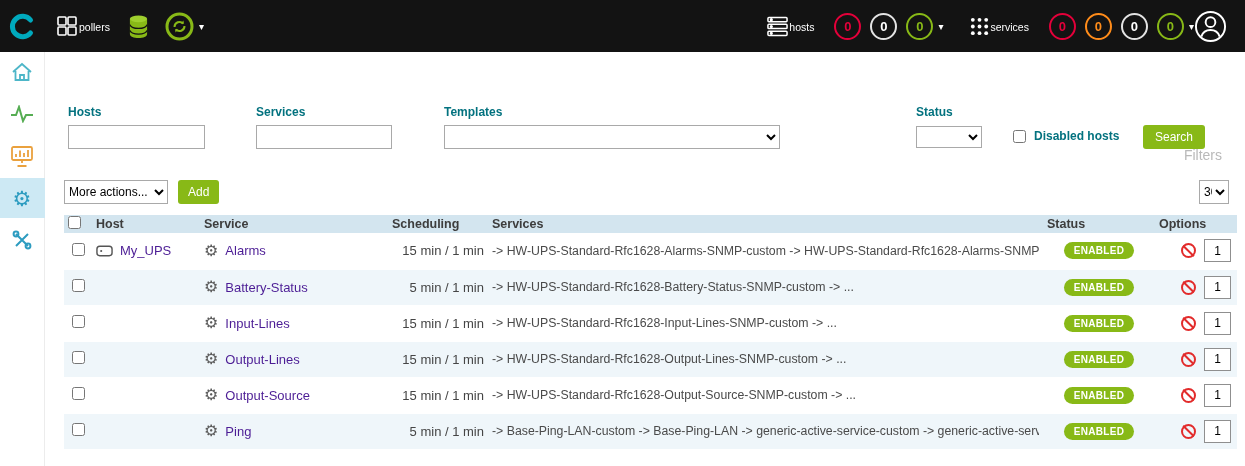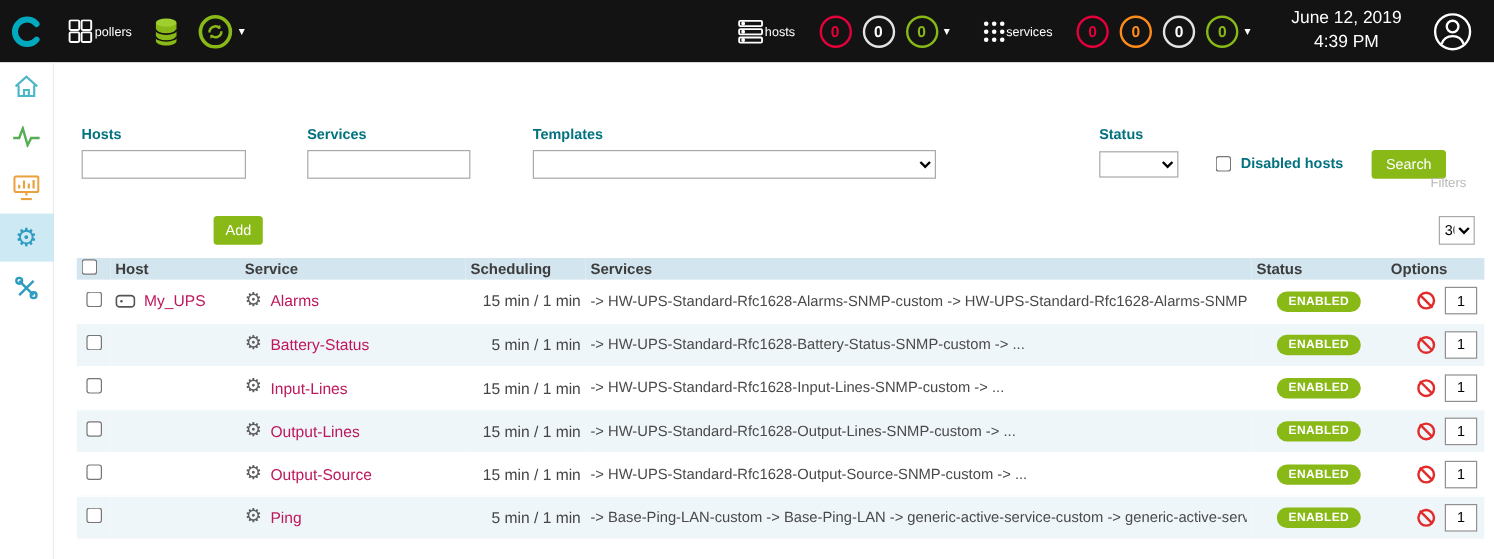--- a/index.html
+++ b/index.html
@@ -53,21 +53,21 @@
   .filter-label{position:absolute;font-size:12px;font-weight:bold;color:var(--label-teal);}
   .txt-input{position:absolute;height:24px;border:1px solid #a9a9a9;font-size:12px;padding:0 4px;
              font-family:"Liberation Sans",sans-serif;}
   .sel{position:absolute;height:24px;border:1px solid #a9a9a9;font-size:12px;background:#fff;
        font-family:"Liberation Sans",sans-serif;}
   .chk-wrap{position:absolute;display:flex;align-items:center;gap:8px;font-size:12px;
             font-weight:bold;color:var(--label-teal);cursor:pointer;}
   .btn-green{position:absolute;height:24px;background:var(--green);color:#fff;border:none;
              border-radius:3px;font-size:12px;padding:0 12px;cursor:pointer;
              font-family:"Liberation Sans",sans-serif;}
-  .filters-link{position:absolute;font-size:11px;color:#b9b9b9;cursor:pointer;}
+  .filters-link{position:absolute;font-size:14px;color:#b9b9b9;cursor:pointer;}
 
   
   table.grid{position:absolute;left:19px;top:163px;width:1173px;border-collapse:collapse;table-layout:fixed;}
   table.grid th{background:var(--table-header-bg);height:18px;font-size:12.5px;color:#3d3d3d;
                 font-weight:bold;text-align:left;padding:0 4px;cursor:pointer;}
   table.grid td{height:36px;font-size:13px;color:#454545;padding:0 4px;border-bottom:1px solid #fff;}
   table.grid tbody tr:nth-child(even) td{background:var(--row-alt-bg);}
   col.c-check{width:28px;} col.c-host{width:108px;} col.c-service{width:188px;}
   col.c-sched{width:100px;} col.c-tpl{width:555px;} col.c-status{width:112px;} col.c-opts{width:82px;}
   th.center,td.center{text-align:center;}
@@ -77,21 +77,21 @@
   .tpl-text{display:block;overflow:hidden;white-space:nowrap;font-size:12.3px;color:#4a4a4a;}
   .badge{display:inline-block;background:var(--green);color:#fff;font-size:10px;font-weight:bold;
          padding:3px 10px;border-radius:10px;letter-spacing:.3px;}
   .opts-cell{display:flex;align-items:center;justify-content:flex-end;gap:8px;padding-right:2px;}
   .no-entry{position:relative;width:15px;height:15px;border:2px solid #e22b2b;border-radius:50%;
             display:inline-block;cursor:pointer;flex:0 0 15px;}
   .no-entry::before{content:"";position:absolute;left:-2px;top:4.5px;width:15px;height:2px;
                     background:#e22b2b;transform:rotate(45deg);}
   .opt-input{width:27px;height:23px;border:1px solid #8f8f8f;text-align:center;font-size:12px;
              font-family:"Liberation Sans",sans-serif;}
-  a.svc-link{color:#be185d;text-decoration:none;}
+  a.svc-link{color:#4c1d95;text-decoration:none;}
 </style>
 </head>
 <body>
 
 <div class="topbar">
   <div class="logo">
     <svg width="27" height="27" viewBox="0 0 27 27">
       <path d="M21.5 7A10.2 10.2 0 1 0 21.5 20" fill="none" stroke="#00a9bd" stroke-width="5" stroke-linecap="round"></path>
     </svg>
   </div>
@@ -158,24 +158,20 @@
     <span class="tb-label">services</span>
   </div>
   <div class="counters" id="service-counters">
       <span class="counter counter-red">0</span>
       <span class="counter counter-orange">0</span>
       <span class="counter counter-gray">0</span>
       <span class="counter counter-green">0</span>
     </div>
   <span class="chevron">▾</span>
 
-  <div class="datetime">
-    <div>June 12, 2019</div>
-    <div>4:39 PM</div>
-  </div>
 
   <div class="avatar">
     <svg width="33" height="33" viewBox="0 0 34 34">
       <circle cx="17" cy="17" r="15" fill="none" stroke="#fff" stroke-width="2"></circle>
       <circle cx="17" cy="12.5" r="5" fill="none" stroke="#fff" stroke-width="2"></circle>
       <path d="M7.5 27.5c1.8-5.2 6-6.8 9.5-6.8s7.7 1.6 9.5 6.8" fill="none" stroke="#fff" stroke-width="2"></path>
     </svg>
   </div>
 </div>
 
@@ -231,20 +227,23 @@
 
   <label class="chk-wrap" style="left:968px;top:77px;">
     <input type="checkbox" style="">
     <span>Disabled hosts</span>
   </label>
 
   <button class="btn-green" style="left:1098px;top:73px;">Search</button>
 
   <span class="filters-link" style="right:23px;top:95px;">Filters</span>
 
+  <select class="sel" style="left:19px;top:128px;width:104px;">
+    <option>More actions...</option>
+  </select>
   <button class="btn-green" style="left:133px;top:128px;padding:4px 10px;">Add</button>
   <select class="sel" style="left:1154px;top:128px;width:30px;">
     <option>30</option>
   </select>
 
   <table class="grid">
     <colgroup>
       <col class="c-check">
         <col class="c-host">
         <col class="c-service">

